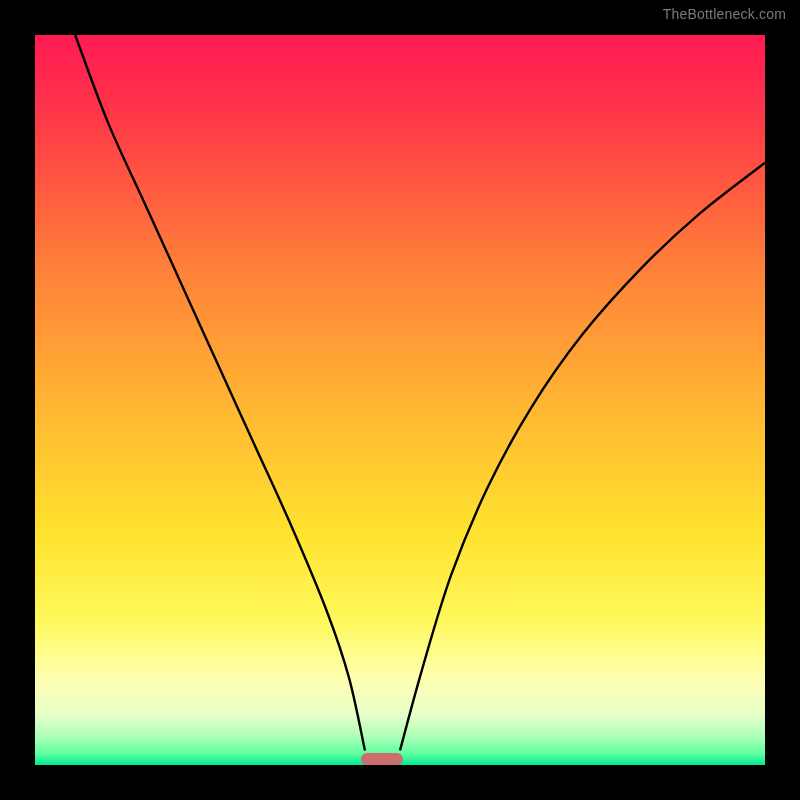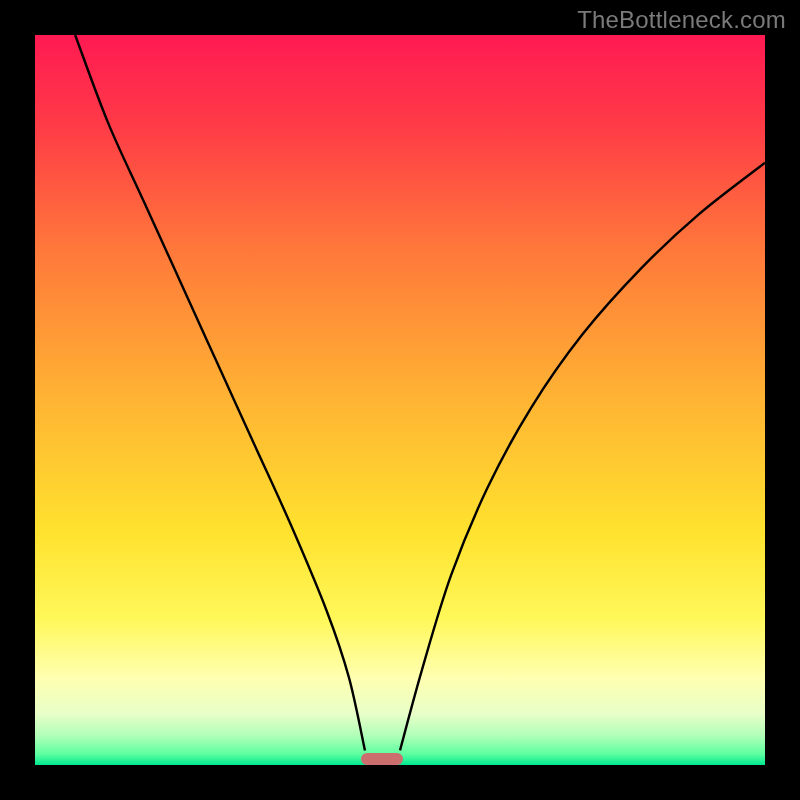--- a/index.html
+++ b/index.html
@@ -9,21 +9,21 @@
     height: 800px;
     background: #000;
     position: relative;
     font-family: Arial, sans-serif;
   }
   .watermark {
     position: absolute;
     top: 6px;
     right: 14px;
     color: #7a7a7a;
-    font-size: 24px;
+    font-size: 14px;
     font-weight: 500;
     z-index: 10;
     letter-spacing: 0.2px;
   }
   .plot-area {
     position: absolute;
     left: 35px;
     top: 35px;
     width: 730px;
     height: 730px;

